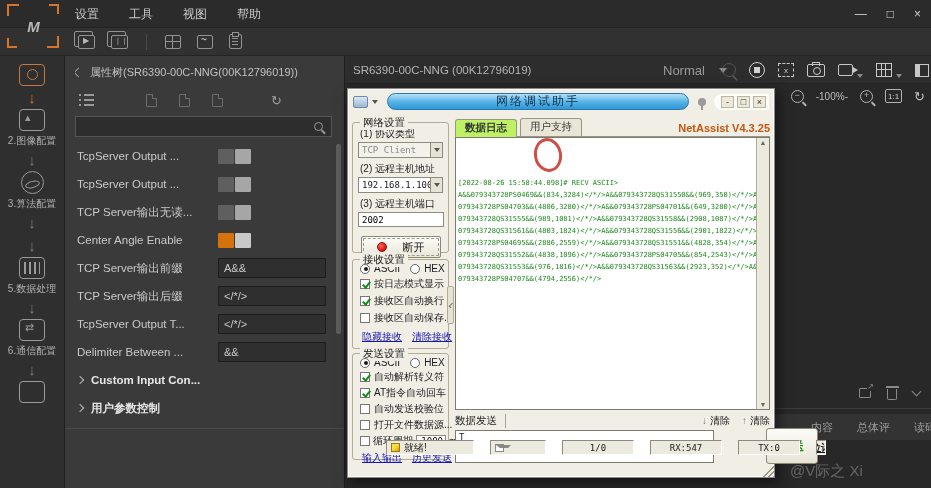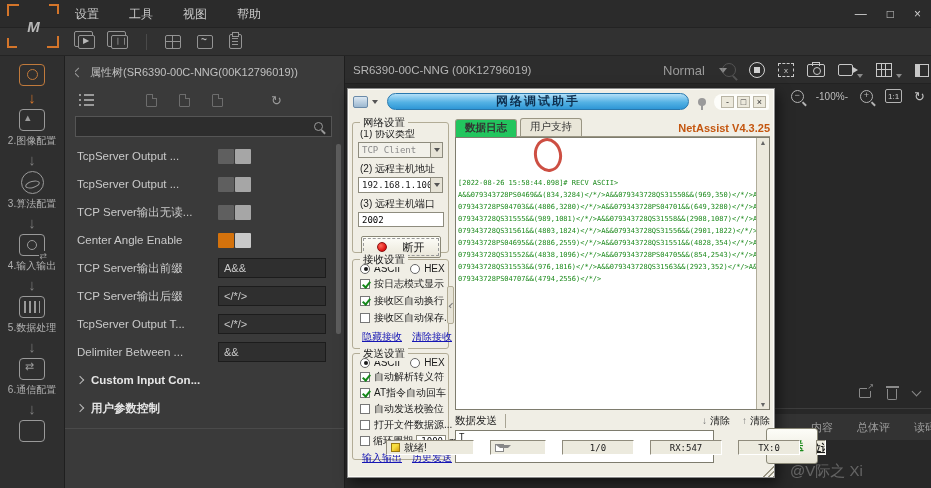--- a/index.html
+++ b/index.html
@@ -128,21 +128,21 @@
   #thead .tc:first-child { padding-left:38px; }
 
   
   #wm { position:absolute; left:790px; top:462px; color:rgba(255,255,255,.28); font-size:15px; z-index:2; white-space:nowrap; }
 
   
   #dlg { position:absolute; left:347px; top:88px; width:428px; height:390px; background:#f0eee5; border:1px solid #8a8a8a; box-shadow:3px 5px 12px rgba(0,0,0,.55), inset 0 0 0 1px #fbfaf5; z-index:10; font-size:11px; color:#1a1a1a; }
   #dtitle { position:absolute; left:2px; top:2px; right:2px; height:21px; display:flex; align-items:center; gap:4px; padding:0 3px; }
   .dico { width:15px; height:12px; border:1.2px solid #6a8aa8; background:linear-gradient(#dce8f2,#9cb8d0); border-radius:2px; flex:none; }
   .dcaret { width:0; height:0; border-left:3px solid transparent; border-right:3px solid transparent; border-top:4px solid #555; flex:none; }
-  #dpill { flex:1; height:17px; margin:0 5px; border-radius:9px; border:1px solid #2878ae; background:linear-gradient(#b4e0f8,#54b2e4 55%,#2f97d6); display:flex; align-items:center; justify-content:center; font-size:12px; font-weight:bold; color:#0e3050; letter-spacing:2px; }
+  #dpill { flex:1; height:17px; margin:0 5px; border-radius:9px; border:1px solid #2878ae; background:linear-gradient(#b4e0f8,#54b2e4 55%,#2f97d6); display:flex; align-items:center; justify-content:center; font-size:12px; font-weight:normal; color:#0e3050; letter-spacing:2px; }
   .pinico { width:8px; height:8px; border-radius:50%; background:#9a9a9a; position:relative; flex:none; margin-right:4px; }
   .pinico::after { content:''; position:absolute; left:3px; top:7px; width:1.5px; height:5px; background:#9a9a9a; }
   #dbtns { display:flex; gap:3px; align-items:center; background:#fdfdfa; border-radius:8px 2px 2px 8px; padding:2px 3px 2px 7px; }
   #dbtns span { width:13px; height:12px; display:flex; align-items:center; justify-content:center; font-size:9px; color:#333; border:1px solid #b8b4a4; background:#ece9dc; cursor:pointer; line-height:10px; }
 
   .grp { position:absolute; left:4px; width:97px; border:1px solid #b2ac96; border-radius:3px; }
   .gt { position:absolute; top:-7px; left:7px; background:#f0eee5; padding:0 3px; font-size:10.5px; color:#222; }
   .gl { margin:4px 0 1px 7px; font-size:10px; color:#222; white-space:nowrap; }
   .gsel { margin:0 5px; height:16px; border:1px solid #8e8c7e; background:#fff; display:flex; align-items:center; font-family:"DejaVu Sans Mono",monospace; font-size:9px; padding-left:3px; position:relative; white-space:nowrap; overflow:hidden; }
   .gsel .dd { position:absolute; right:0; top:0; bottom:0; width:12px; background:#e6e3d6; border-left:1px solid #8e8c7e; display:flex; align-items:center; justify-content:center; }
@@ -158,21 +158,21 @@
   .cb.on::after { content:''; position:absolute; left:2.5px; top:0px; width:3px; height:6px; border:solid #15881a; border-width:0 2px 2px 0; transform:rotate(40deg); }
   .lnks { display:flex; gap:10px; margin:5px 0 0 9px; }
   .lnk { color:#1717b4; text-decoration:underline; font-size:10px; cursor:pointer; white-space:nowrap; }
   .cyc { display:flex; align-items:center; gap:3px; }
   .cycin { width:30px; height:13px; border:1px solid #8e8c7e; background:#fff; font-family:"DejaVu Sans Mono",monospace; font-size:9px; text-align:right; padding-right:2px; }
   #split { position:absolute; left:99px; top:197px; width:7px; height:38px; background:#e6e3d6; border:1px solid #b2ac96; border-radius:2px; display:flex; align-items:center; justify-content:center; cursor:pointer; }
   #split::after { content:''; width:4px; height:4px; border-left:1.5px solid #777; border-bottom:1.5px solid #777; transform:rotate(45deg); margin-left:2px; }
 
   #dtabs { position:absolute; left:107px; top:31px; right:4px; height:17px; display:flex; align-items:flex-end; border-bottom:1px solid #9a9684; }
   .dtab { padding:1px 9px 2px; border:1px solid #9a9684; border-bottom:none; border-radius:3px 3px 0 0; margin-right:3px; font-size:10.5px; background:#e9e6d8; color:#333; cursor:pointer; }
-  .dtab.active { background:#22c55e; font-weight:bold; position:relative; top:1px; }
+  .dtab.active { background:#bef264; font-weight:bold; position:relative; top:1px; }
   #brand { margin-left:auto; font-size:11px; font-weight:bold; color:#c4560f; padding-bottom:2px; }
   #dlog { position:absolute; left:107px; top:48px; right:4px; height:273px; background:#fff; border:1px solid #7e7c6e; }
   #logtext { position:absolute; left:0; top:0; right:13px; bottom:0; overflow:hidden; padding:3px 2px; font-family:"DejaVu Sans Mono",monospace; font-size:7px; line-height:12px; color:#1c8a1c; white-space:pre; }
   .vsb { position:absolute; right:0; top:0; bottom:0; width:13px; background:#ece9dd; border-left:1px solid #b0ac9a; display:flex; flex-direction:column; justify-content:space-between; align-items:center; font-size:7px; color:#666; padding:1px 0; }
   #mark { position:absolute; left:186px; top:49px; width:28px; height:34px; border:3px solid rgba(196,48,34,.85); border-radius:50%; transform:rotate(-10deg); z-index:12; pointer-events:none; }
   #sbar { position:absolute; left:107px; top:324px; right:4px; height:15px; display:flex; align-items:center; font-size:10.5px; color:#222; }
   #sbar .st { padding-right:8px; border-right:1px solid #a8a494; }
   #sbar .clr { margin-left:auto; display:flex; gap:12px; }
   .clrbtn { display:flex; align-items:center; gap:3px; font-size:10px; cursor:pointer; color:#222; }
   .clrbtn .ar { color:#777; font-size:10px; }
@@ -229,24 +229,20 @@
   <div class="step">
     <span class="sic img"></span>
     <span class="slab">2.图像配置</span>
   </div>
   <div class="rarw">↓</div>
   <div class="step">
     <span class="sic algo"></span>
     <span class="slab">3.算法配置</span>
   </div>
   <div class="rarw">↓</div>
-  <div class="step">
-    <span class="sic io"></span>
-    <span class="slab">4.输入输出</span>
-  </div>
   <div class="rarw">↓</div>
   <div class="step">
     <span class="sic bar"></span>
     <span class="slab">5.数据处理</span>
   </div>
   <div class="rarw">↓</div>
   <div class="step">
     <span class="sic net"></span>
     <span class="slab">6.通信配置</span>
   </div>

